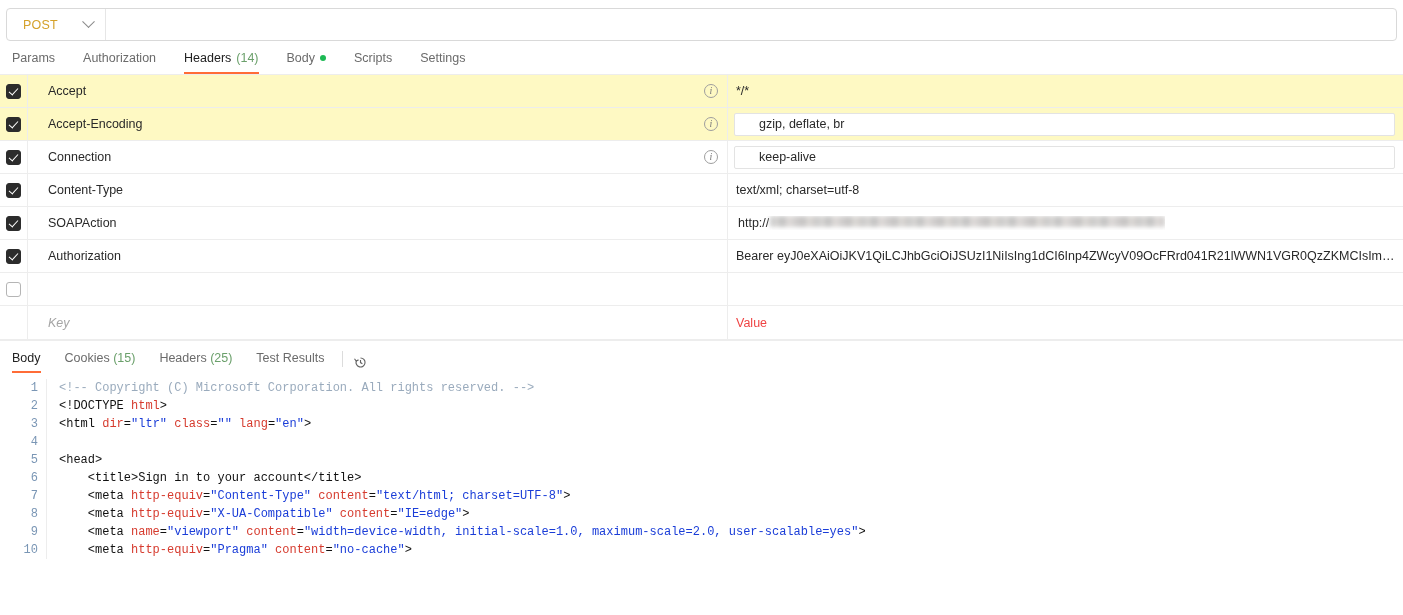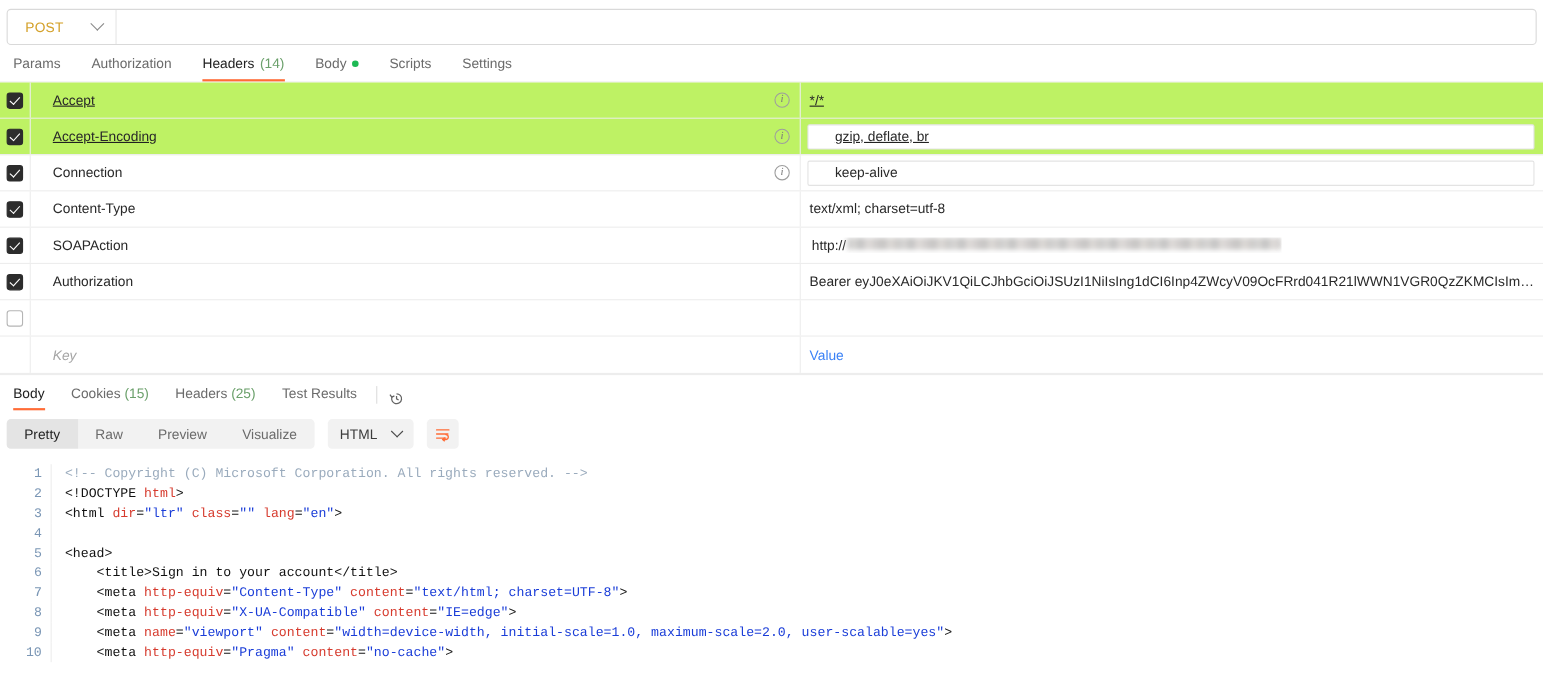--- a/index.html
+++ b/index.html
@@ -114,21 +114,21 @@
     border-top: 1px solid #ededed;
     border-bottom: 1px solid #ededed;
     table-layout: fixed;
   }
   .hdr-row {
     display: flex;
     height: 33px;
     border-bottom: 1px solid #ededed;
     align-items: stretch;
   }
-  .hdr-row.shaded { background: #bef264; text-decoration: underline; }
+  .hdr-row.shaded { background: #fef9c3; }
   .cell-check {
     width: 28px;
     border-right: 1px solid #ededed;
     display: flex;
     align-items: center;
     justify-content: center;
     flex: 0 0 28px;
   }
   .cb {
     width: 15px; height: 15px;
@@ -197,21 +197,21 @@
     border: 1px solid #e3e3e3;
     background: #ffffff;
     border-radius: 2px;
     display: flex;
     align-items: center;
     padding: 0 24px;
     font-size: 12.5px;
     color: #292929;
     min-width: 0;
   }
-  .val-ph { color: #3b82f6; font-size: 12.5px; padding-left: 2px; }
+  .val-ph { color: #ef4444; font-size: 12.5px; padding-left: 2px; }
   .val-redact-wrap {
     display: flex;
     white-space: nowrap;
     overflow: hidden;
     padding-left: 2px;
   }
 
   
   .resp {
     border-top: 1px solid #ededed;
@@ -484,41 +484,20 @@
     <div class="resp-div"></div>
     <div class="hist-icon">
       <svg width="15" height="15" viewBox="0 0 16 16" fill="none" stroke="#636363" stroke-width="1.2">
         <path d="M8 3.2 A4.8 4.8 0 1 1 3.6 6.2"></path>
         <polyline points="1.6,4.0 3.4,6.4 5.9,5.2"></polyline>
         <polyline points="8,5.3 8,8.1 10,9.3"></polyline>
       </svg>
     </div>
   </div>
 
-  <div class="view-bar">
-    <div class="seg" id="view-modes">
-        <div class="seg-btn active">Pretty</div>
-        <div class="seg-btn">Raw</div>
-        <div class="seg-btn">Preview</div>
-        <div class="seg-btn">Visualize</div>
-      </div>
-    <div class="fmt-select">
-      <span>HTML</span>
-      <span class="chev" style="width:8px;height:8px;border-color:#4a4a4a"></span>
-    </div>
-    <div class="wrap-btn">
-      <svg width="15" height="14" viewBox="0 0 16 15" fill="none" stroke="#ff6c37" stroke-width="1.3" stroke-linecap="round">
-        <line x1="2" y1="3" x2="14" y2="3"></line>
-        <line x1="2" y1="7" x2="13" y2="7"></line>
-        <path d="M2 11 H11 a2 2 0 0 1 0 0"></path>
-        <path d="M11 7.6 a2.4 2.4 0 0 1 0 4.8 H8.2"></path>
-        <polyline points="9.6,10.9 8,12.4 9.6,13.7"></polyline>
-      </svg>
-    </div>
-  </div>
 
   <div class="code-area" id="code-area">
       <div class="code-line"><div class="ln">1</div><div class="gutter"></div><div class="code-txt"><span class="c-com">&lt;!-- Copyright (C) Microsoft Corporation. All rights reserved. --&gt;</span></div></div>
       <div class="code-line"><div class="ln">2</div><div class="gutter"></div><div class="code-txt"><span class="c-doct">&lt;!DOCTYPE </span><span class="c-dval">html</span><span class="c-doct">&gt;</span></div></div>
       <div class="code-line"><div class="ln">3</div><div class="gutter"></div><div class="code-txt"><span class="c-tag">&lt;html </span><span class="c-attr">dir</span><span class="c-tag">=</span><span class="c-str">"ltr"</span><span class="c-tag"> </span><span class="c-attr">class</span><span class="c-tag">=</span><span class="c-str">""</span><span class="c-tag"> </span><span class="c-attr">lang</span><span class="c-tag">=</span><span class="c-str">"en"</span><span class="c-tag">&gt;</span></div></div>
       <div class="code-line"><div class="ln">4</div><div class="gutter"></div><div class="code-txt"><span class="c-tag"></span></div></div>
       <div class="code-line"><div class="ln">5</div><div class="gutter"></div><div class="code-txt"><span class="c-tag">&lt;head&gt;</span></div></div>
       <div class="code-line"><div class="ln">6</div><div class="gutter"></div><div class="code-txt"><span class="c-tag">    &lt;title&gt;</span><span class="c-tag">Sign in to your account</span><span class="c-tag">&lt;/title&gt;</span></div></div>
       <div class="code-line"><div class="ln">7</div><div class="gutter"></div><div class="code-txt"><span class="c-tag">    &lt;meta </span><span class="c-attr">http-equiv</span><span class="c-tag">=</span><span class="c-str">"Content-Type"</span><span class="c-tag"> </span><span class="c-attr">content</span><span class="c-tag">=</span><span class="c-str">"text/html; charset=UTF-8"</span><span class="c-tag">&gt;</span></div></div>
       <div class="code-line"><div class="ln">8</div><div class="gutter"></div><div class="code-txt"><span class="c-tag">    &lt;meta </span><span class="c-attr">http-equiv</span><span class="c-tag">=</span><span class="c-str">"X-UA-Compatible"</span><span class="c-tag"> </span><span class="c-attr">content</span><span class="c-tag">=</span><span class="c-str">"IE=edge"</span><span class="c-tag">&gt;</span></div></div>

